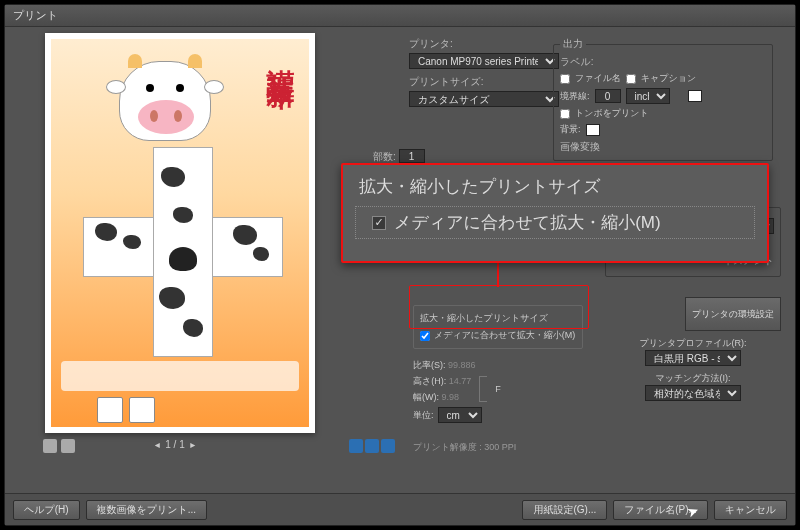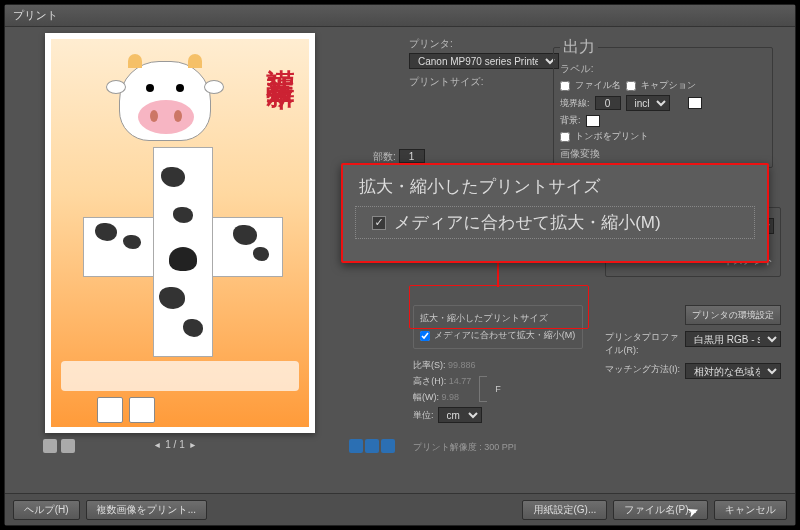--- a/index.html
+++ b/index.html
@@ -36,34 +36,34 @@
 
   .settings { position: absolute; left: 368px; top: 10px; right: 10px; bottom: 10px; color: #ccc; }
   .lbl { font-size: 10px; color: #bbb; }
   .field { display: block; margin-bottom: 2px; }
   .sel { background: #3a3a3a; border: 1px solid #222; color: #ddd; height: 16px; font-size: 10px; padding: 0 4px; }
   .txt { background: #3a3a3a; border: 1px solid #222; color: #ddd; height: 14px; width: 26px; font-size: 10px; text-align: center; }
   .chk { width: 10px; height: 10px; vertical-align: middle; }
 
   .printer-block { position: absolute; left: 0; top: 0; width: 160px; margin-left: 36px; }
   .output-block { position: absolute; left: 180px; top: 0; width: 220px; border: 1px solid #3a3a3a; padding: 4px 6px 6px; border-radius: 2px; }
-  .output-block legend { font-size: 16px; color: #bbb; padding: 0 3px; }
+  .output-block legend { font-size: 10px; color: #bbb; padding: 0 3px; }
   .ob-row { display: flex; align-items: center; gap: 5px; margin-top: 3px; font-size: 9px; }
   .swatch { width: 14px; height: 12px; background: #fff; border: 1px solid #222; }
 
   .copies { position: absolute; left: 0; top: 112px; }
   .scale-group { position: absolute; left: 40px; top: 268px; width: 170px; border: 1px solid #666; border-radius: 2px; padding: 6px; font-size: 9px; }
   .vals { position: absolute; left: 40px; top: 320px; font-size: 9px; line-height: 16px; }
   .unit-row { display: flex; gap: 4px; margin-top: 2px; }
   .bbox { position: absolute; left: 40px; top: 404px; font-size: 9px; }
 
   .right-col { position: absolute; left: 232px; top: 260px; width: 176px; font-size: 9px; }
   .right-col .sel { width: 96px; }
-  .right-row { display: flex; justify-content: space-between; margin-top: 6px; }
-  .env-btn { margin-top: 8px; height: 20px; width: 96px; background: linear-gradient(#6a6a6a,#555); border: 1px solid #333; color: #ddd; font-size: 9px; }
+  .right-row { display: flex; justify-content: space-between; align-items: center; margin-top: 6px; flex-direction: column; }
+  .env-btn { margin-top: 0; height: 34px; width: 96px; background: linear-gradient(#6a6a6a,#555); border: 1px solid #333; color: #ddd; font-size: 9px; }
   .right-side-box { position: absolute; left: 232px; top: 170px; width: 176px; height: 70px; border: 1px solid #3a3a3a; border-radius: 2px; }
 
   .callout-src { position: absolute; left: 404px; top: 280px; width: 180px; height: 44px; border: 1.5px solid #e11; border-radius: 2px; pointer-events: none; }
   .callout { position: absolute; left: 336px; top: 158px; width: 428px; height: 100px; background: #5c5c5c; border: 2px solid #e11; border-radius: 2px; box-shadow: 0 3px 10px rgba(0,0,0,.5); color: #ddd; }
   .callout .g-title { font-size: 17px; padding: 10px 16px 4px; }
   .callout .g-opt { font-size: 17px; padding: 4px 16px; display: flex; align-items: center; gap: 8px; border: 1px dotted #888; margin: 4px 12px; }
   .callout .g-opt .cb { width: 14px; height: 14px; background: #3a3a3a; border: 1px solid #888; display: inline-flex; align-items: center; justify-content: center; font-size: 11px; color: #ddd; }
   .lead { position: absolute; left: 492px; top: 258px; width: 2px; height: 24px; background: #e11; }
 
   .footer { position: absolute; left: 0; right: 0; bottom: 0; height: 32px; border-top: 1px solid #333; background: #4e4e4e; display: flex; align-items: center; padding: 0 8px; gap: 6px; }
@@ -131,45 +131,48 @@
     </div>
 
     <div class="settings">
 
       <div class="printer-block">
         <span class="field lbl">プリンタ:</span>
         <select class="sel" style="width:150px">
           <option>Canon MP970 series Printer (</option>
         </select>
         <span class="field lbl" style="margin-top:6px">プリントサイズ:</span>
+        <select class="sel" style="width:150px">
+          <option>カスタムサイズ</option>
+        </select>
       </div>
 
       <fieldset class="output-block">
         <legend>出力</legend>
         <div class="lbl">ラベル:</div>
         <div class="ob-row">
           <input type="checkbox" class="chk" style="">
           <span>ファイル名</span>
           <input type="checkbox" class="chk" style="">
           <span>キャプション</span>
         </div>
         <div class="ob-row">
           <span>境界線:</span>
           <input class="txt" value="0" style="">
           <select class="sel" style="width:44px"><option>inch</option></select>
           <span style="width:8px"></span>
           <div class="swatch"></div>
         </div>
         <div class="ob-row">
+          <input type="checkbox" class="chk" style="">
+          <span>トンボをプリント</span>
+        </div>
+        <div class="ob-row">
           <span>背景:</span>
           <div class="swatch" style="background:#fff"></div>
-        </div>
-        <div class="ob-row">
-          <input type="checkbox" class="chk" style="">
-          <span>トンボをプリント</span>
         </div>
         <div class="lbl" style="margin-top:4px">画像変換</div>
       </fieldset>
 
       <div class="copies">
         <span class="lbl">部数:</span>
         <input class="txt" value="1" style="">
       </div>
 
       <div class="right-side-box">

